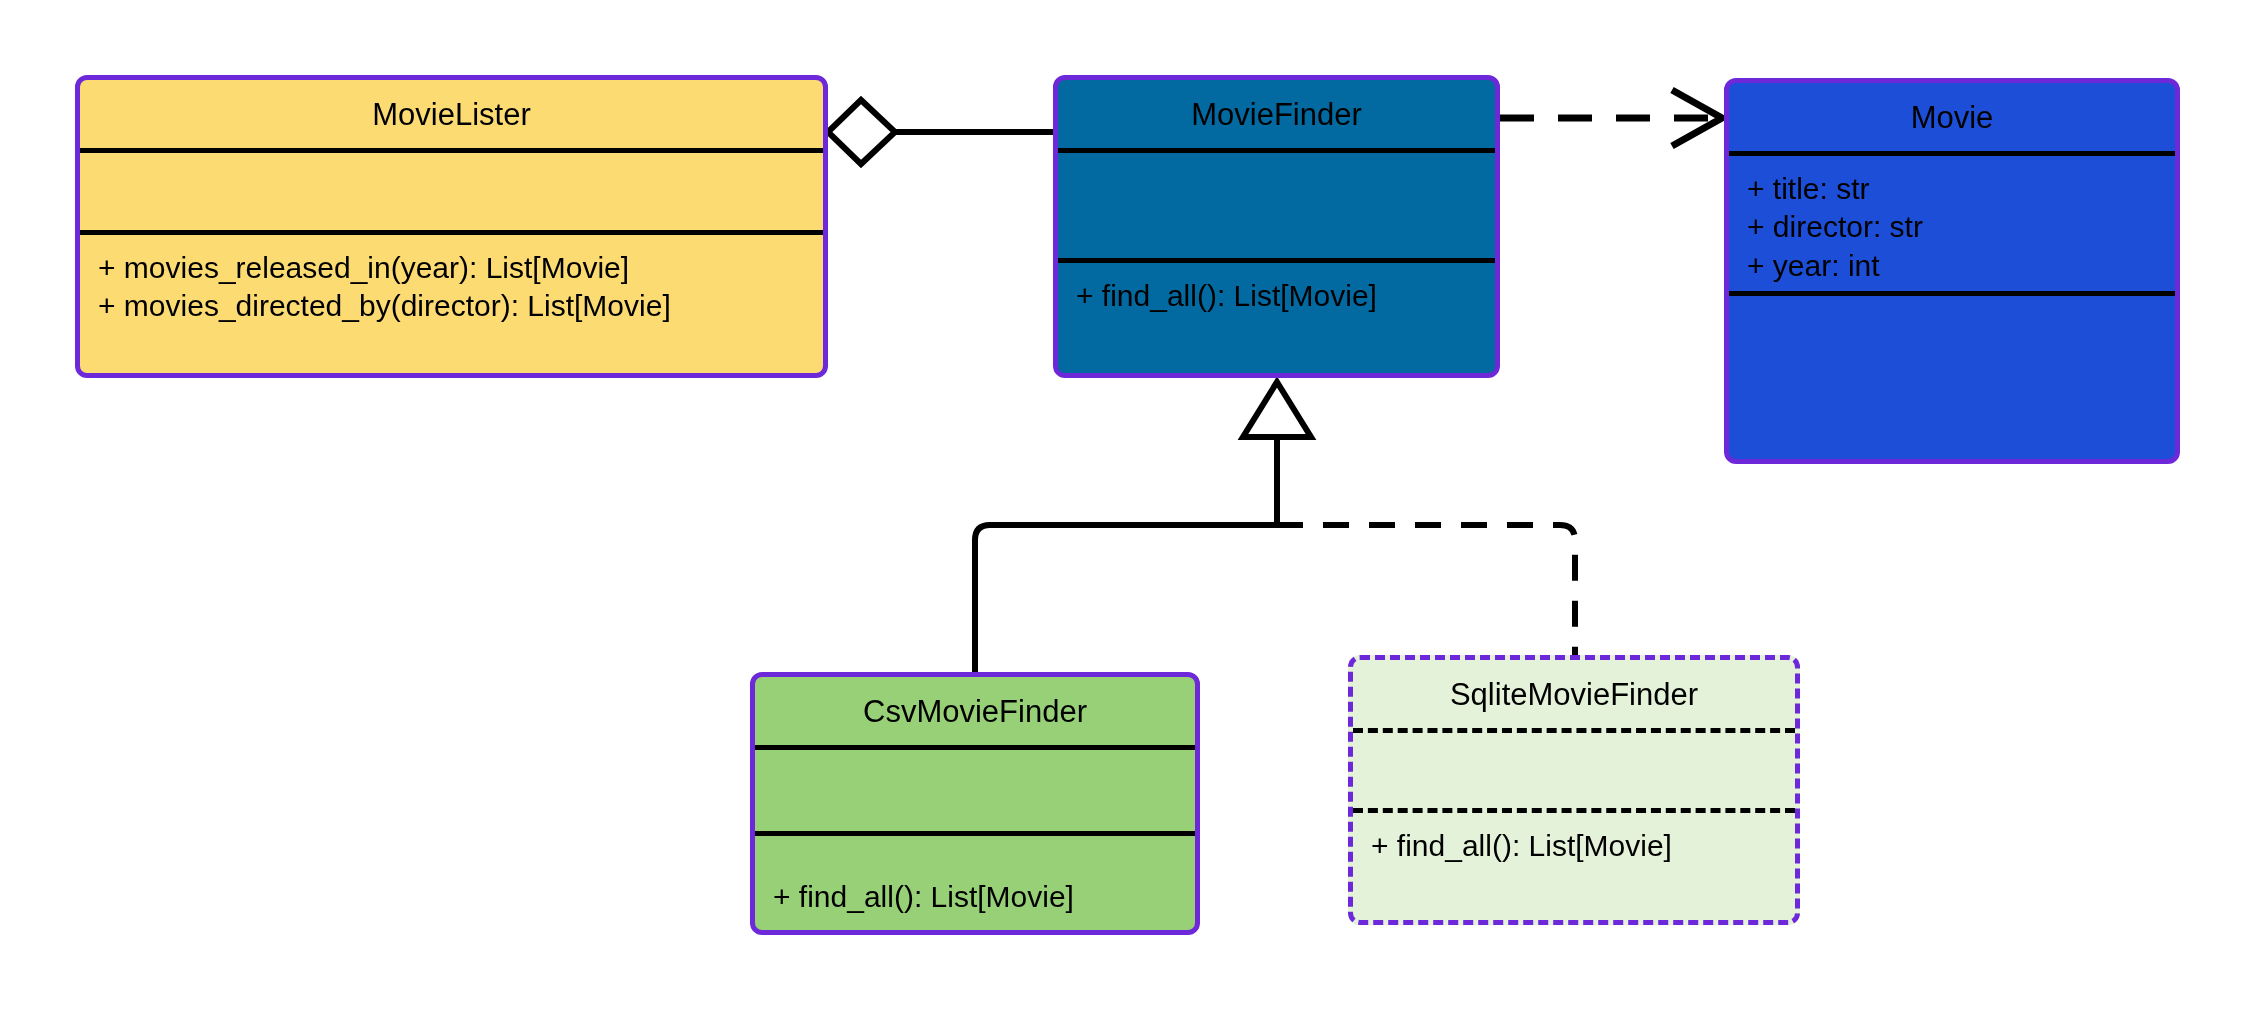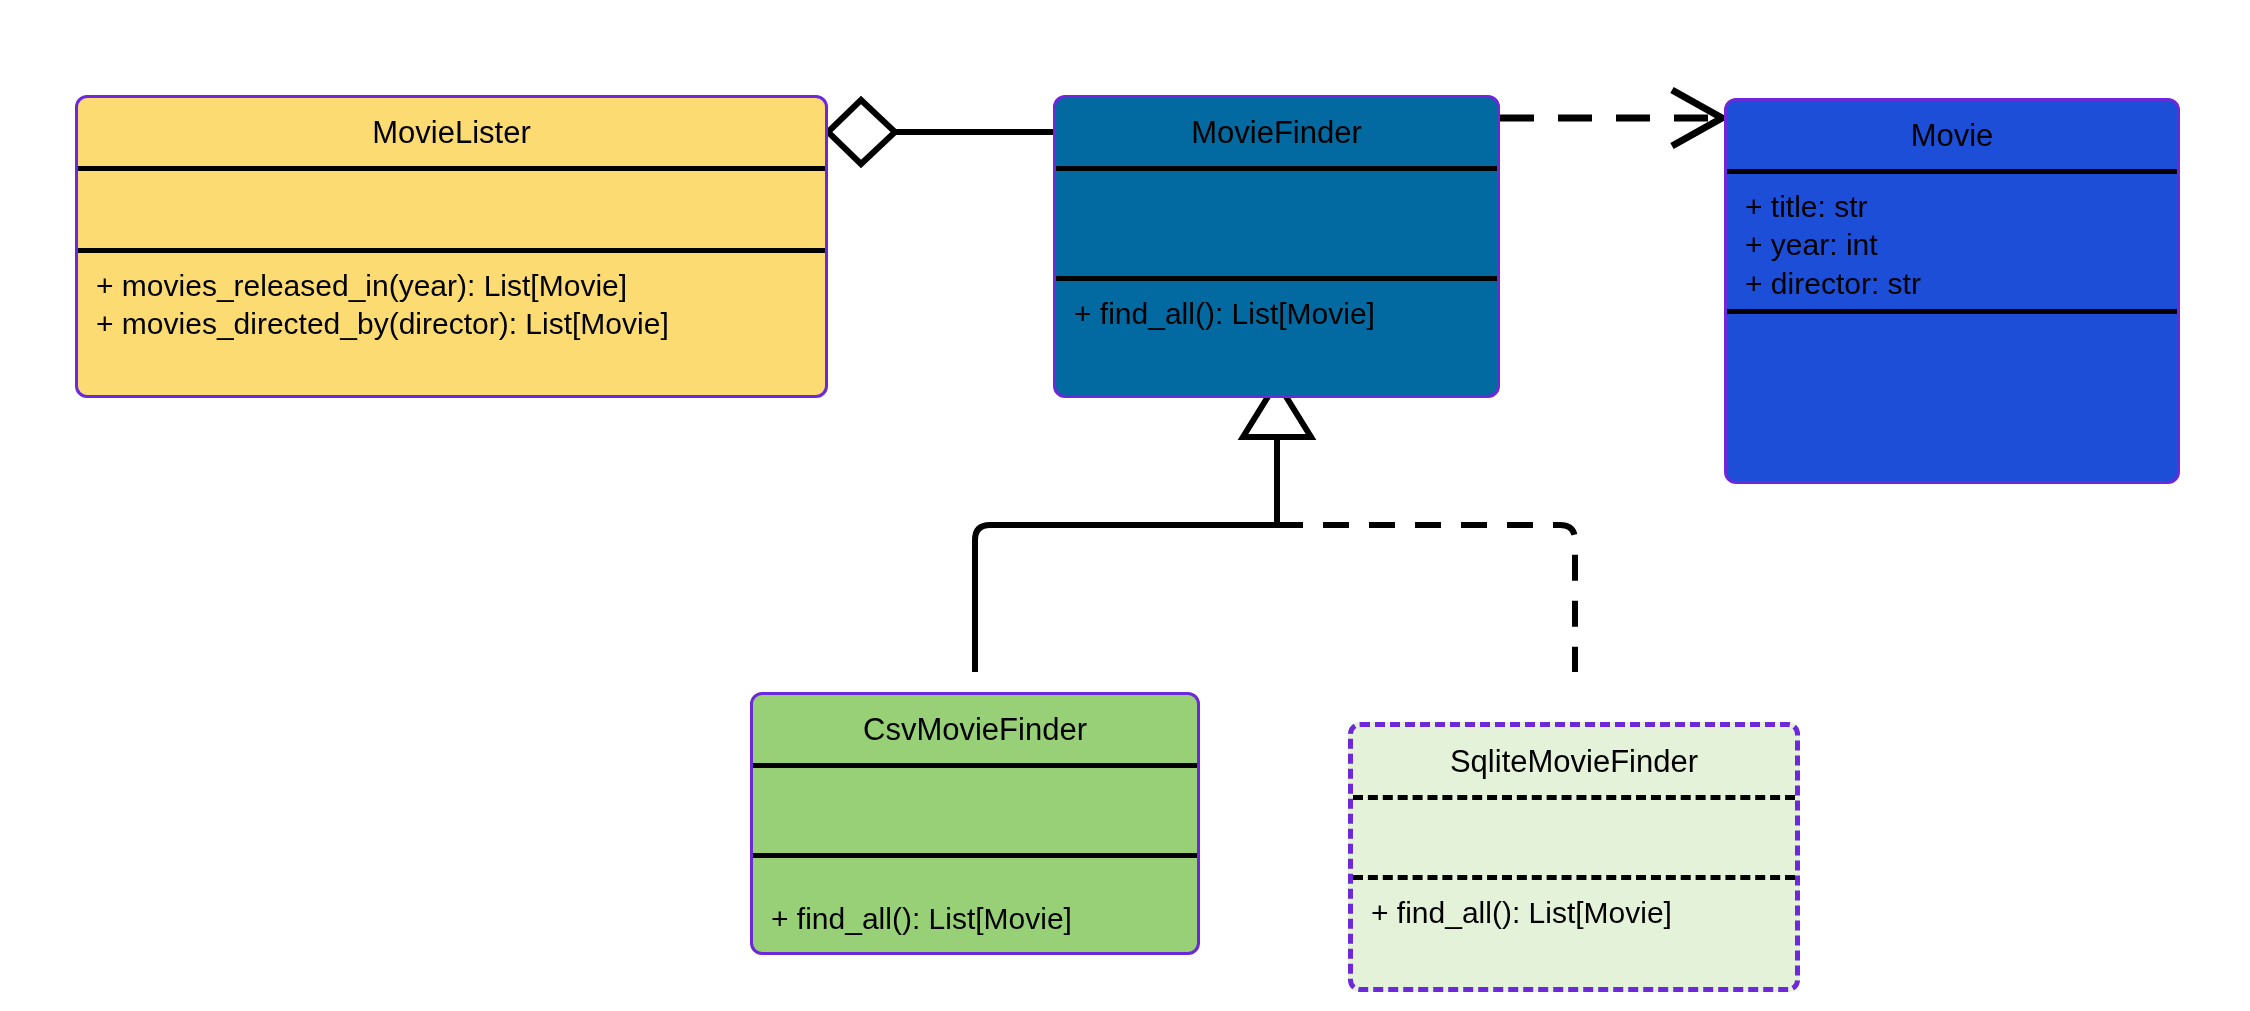--- a/index.html
+++ b/index.html
@@ -23,27 +23,26 @@
     position: absolute;
     left: 0;
     top: 0;
     width: 2250px;
     height: 1011px;
   }
   
   .uml-class {
     position: absolute;
     box-sizing: border-box;
-    border: 3px solid #6d28d9;
+    border: 5px solid #6d28d9;
     border-radius: 12px;
     display: flex;
     flex-direction: column;
     overflow: hidden;
     z-index: 5;
-    margin-top: 20px;
   }
   .uml-class.dashed {
     border-style: dashed;
     border-width: 5px;
   }
   .cls-name {
     box-sizing: border-box;
     text-align: center;
     font-size: 31px;
     line-height: 1.1;
@@ -126,35 +125,35 @@
     <div class="cls-attrs empty-compartment" style="height:110px;"></div>
     <div class="cls-ops">
       <div class="member">+ find_all(): List[Movie]</div>
     </div>
   </div>
 
   <div class="uml-class" style="left:1724px; top:78px; width:456px; height:386px; background:#1d4ed8;">
     <div class="cls-name">Movie</div>
     <div class="cls-attrs">
       <div class="member">+ title: str</div>
+      <div class="member">+ director: str</div>
       <div class="member">+ year: int</div>
-      <div class="member">+ director: str</div>
     </div>
     <div class="cls-ops empty-compartment"></div>
   </div>
 
   <div class="uml-class" style="left:750px; top:672px; width:450px; height:263px; background:#97D077;gap:28px;">
     <div class="cls-name">CsvMovieFinder</div>
     <div class="cls-attrs empty-compartment" style="height:78px;"></div>
     <div class="cls-ops">
       <div class="member">+ find_all(): List[Movie]</div>
     </div>
   </div>
 
-  <div class="uml-class dashed" style="left:1348px; top:702px; width:452px; height:270px; background:#E3F2D9;">
+  <div class="uml-class dashed" style="left:1348px; top:655px; width:452px; height:270px; background:#E3F2D9;">
     <div class="cls-name">SqliteMovieFinder</div>
     <div class="cls-attrs empty-compartment" style="height:80px;"></div>
     <div class="cls-ops">
       <div class="member">+ find_all(): List[Movie]</div>
     </div>
   </div>
 
 </div>
 
 </body></html>

